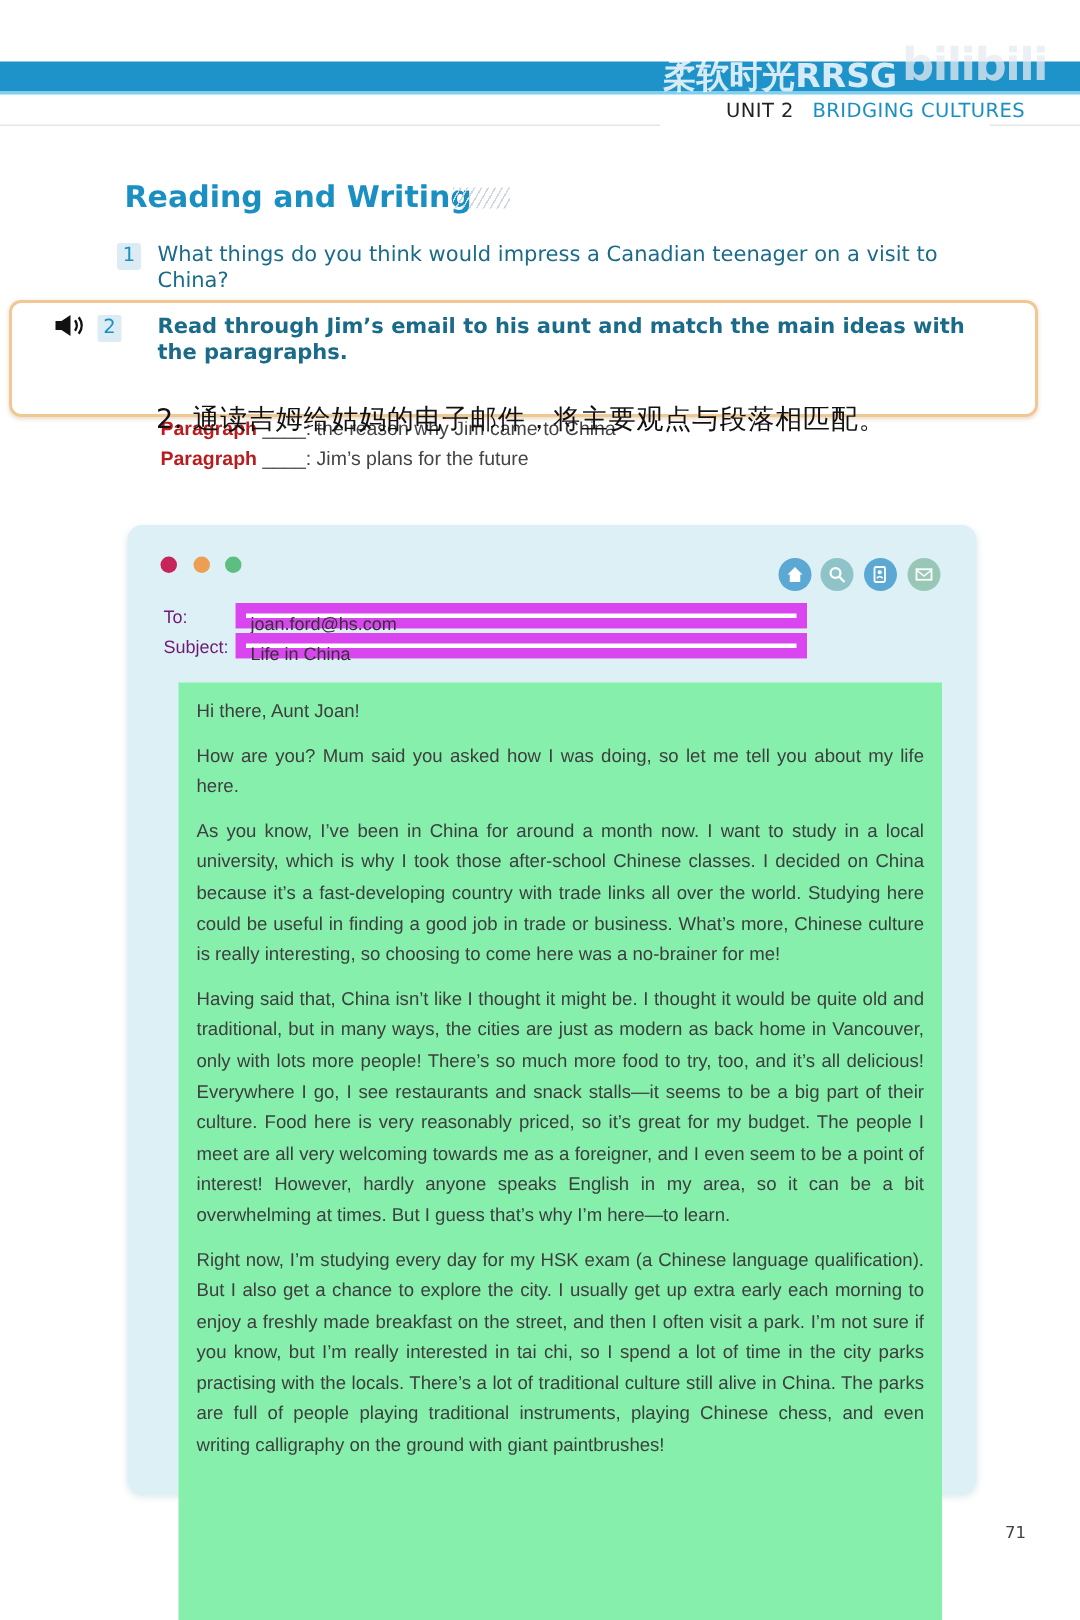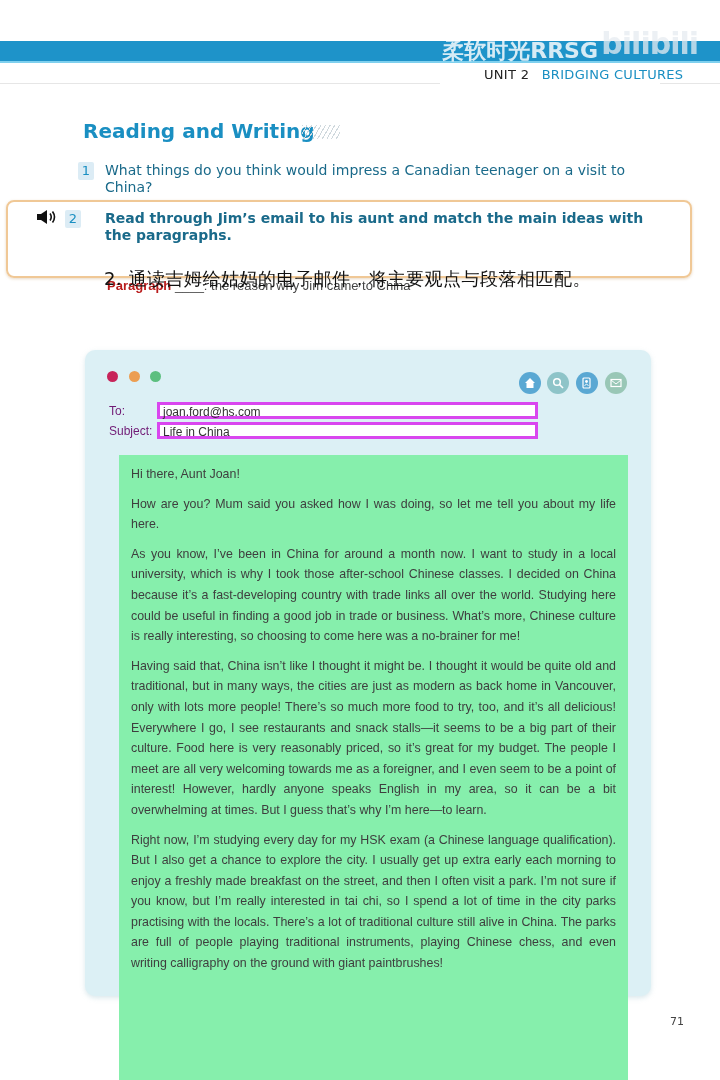--- a/index.html
+++ b/index.html
@@ -44,21 +44,21 @@
     .dot-orange { left: 129px; background: #ec9e52; }
     .dot-green { left: 150px; background: #5cbf7f; }
 
     .tool-icon { position: absolute; top: 372px; width: 22px; height: 22px; border-radius: 50%; display: flex; align-items: center; justify-content: center; }
     .ti-home { left: 519px; background: #5aa8d3; }
     .ti-search { left: 547px; background: #8ec4c8; }
     .ti-contacts { left: 576px; background: #5aa8d3; }
     .ti-mail { left: 605px; background: #99c7b6; }
 
     .field-label { position: absolute; left: 109px; font-family: "Liberation Sans", sans-serif; font-weight: normal; font-size: 12px; color: #701a75; }
-    .field-input { position: absolute; left: 157px; width: 381px; height: 17px; background: #ffffff; border: 3px solid #d946ef; font-family: "Liberation Sans", sans-serif; font-size: 12px; color: #333; padding-left: 3px; line-height: 15px; }
+    .field-input { position: absolute; left: 157px; width: 381px; height: 17px; background: #ffffff; border: 7px solid #d946ef; font-family: "Liberation Sans", sans-serif; font-size: 12px; color: #333; padding-left: 3px; line-height: 15px; }
     .lbl-to { top: 404px; }
     .in-to { top: 402px; }
     .lbl-subj { top: 424px; }
     .in-subj { top: 422px; }
 
     .email-body { position: absolute; left: 119px; top: 455px; width: 509px; height: 652px; background: #86efac; padding: 9px 12px 0 12px; font-family: "Liberation Sans", sans-serif; font-size: 12.4px; line-height: 20.6px; color: #3e3e3e; text-align: justify; }
     .email-body p { margin-bottom: 9px; }
 
     .page-number { position: absolute; left: 670px; top: 1015px; font-family: "DejaVu Sans", sans-serif; font-size: 11px; color: #444; }
   </style>
@@ -82,20 +82,24 @@
 
 <div class="q1">
   <span class="q-num">1</span>
   <span class="q-text">What things do you think would impress a Canadian teenager on a visit to China?</span>
 </div>
 
 <div class="para-list">
   <div class="row partial">
     <span class="pl">Paragraph</span>
     <span>____</span><span>: the reason why Jim came to China</span>
+  </div>
+  <div class="row">
+    <span class="pl">Paragraph</span>
+    <span>____</span><span>: Jim’s plans for the future</span>
   </div>
 </div>
 
 <div class="subtitle-box"></div>
 <div class="speaker">
   <svg width="22" height="16" viewBox="0 0 22 16">
     <polygon points="1,5 5,5 11,1 11,15 5,11 1,11" fill="#111"></polygon>
     <path d="M14 4.5 Q16.5 8 14 11.5" stroke="#111" stroke-width="1.6" fill="none"></path>
     <path d="M16.5 2.5 Q20.5 8 16.5 13.5" stroke="#111" stroke-width="1.6" fill="none"></path>
   </svg>

